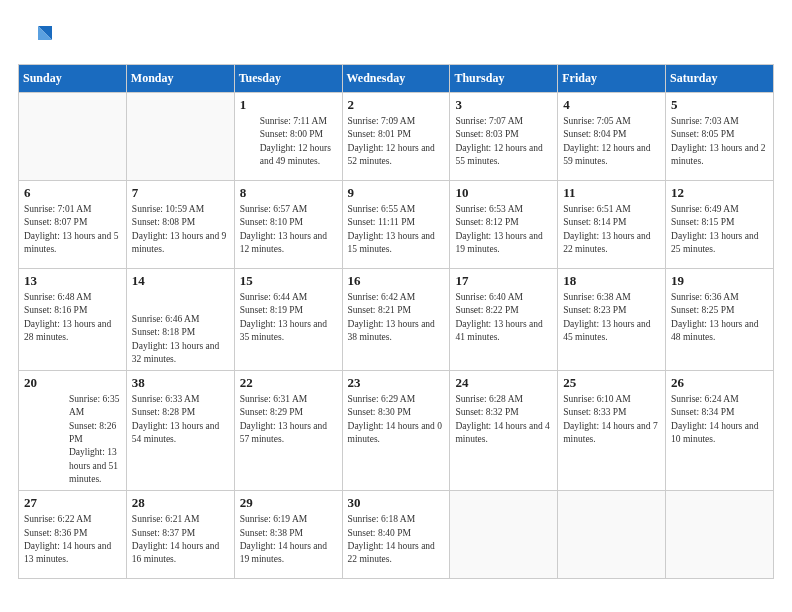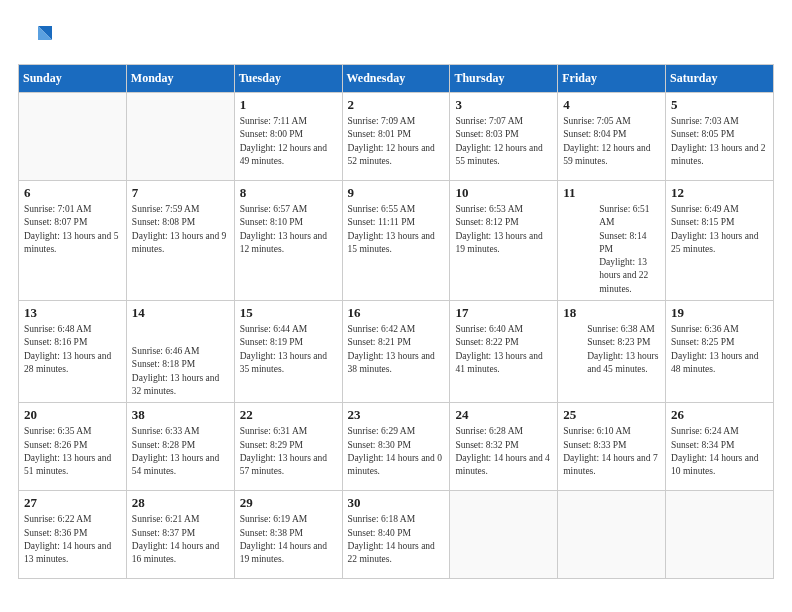--- a/index.html
+++ b/index.html
@@ -132,21 +132,21 @@
           <th>Friday</th>
           <th>Saturday</th>
         </tr>
     </thead>
     <tbody id="calendar-body">
     <tr>
           <td class="empty"></td>
           <td class="empty"></td>
           <td>
             <span class="day-number">1</span>
-            <div class="day-info" style="white-space: pre-line;">Sunrise: 7:11 AM
+            <div class="day-info" style="white-space: pre-line; margin-left: 20px;">Sunrise: 7:11 AM
 Sunset: 8:00 PM
 Daylight: 12 hours and 49 minutes.</div>
           </td>
           <td>
             <span class="day-number">2</span>
             <div class="day-info" style="white-space: pre-line;">Sunrise: 7:09 AM
 Sunset: 8:01 PM
 Daylight: 12 hours and 52 minutes.</div>
           </td>
           <td>
@@ -170,21 +170,21 @@
         </tr>
         <tr>
           <td>
             <span class="day-number">6</span>
             <div class="day-info" style="white-space: pre-line;">Sunrise: 7:01 AM
 Sunset: 8:07 PM
 Daylight: 13 hours and 5 minutes.</div>
           </td>
           <td>
             <span class="day-number">7</span>
-            <div class="day-info" style="white-space: pre-line;">Sunrise: 7:59 AM
+            <div class="day-info" style="white-space: pre-line;">Sunrise: 10:59 AM
 Sunset: 8:08 PM
 Daylight: 13 hours and 9 minutes.</div>
           </td>
           <td>
             <span class="day-number">8</span>
             <div class="day-info" style="white-space: pre-line;">Sunrise: 6:57 AM
 Sunset: 8:10 PM
 Daylight: 13 hours and 12 minutes.</div>
           </td>
           <td>
@@ -194,21 +194,21 @@
 Daylight: 13 hours and 15 minutes.</div>
           </td>
           <td>
             <span class="day-number">10</span>
             <div class="day-info" style="white-space: pre-line;">Sunrise: 6:53 AM
 Sunset: 8:12 PM
 Daylight: 13 hours and 19 minutes.</div>
           </td>
           <td>
             <span class="day-number">11</span>
-            <div class="day-info" style="white-space: pre-line; margin-left: 36px;">Sunrise: 6:51 AM
+            <div class="day-info" style="white-space: pre-line;">Sunrise: 6:51 AM
 Sunset: 8:14 PM
 Daylight: 13 hours and 22 minutes.</div>
           </td>
           <td>
             <span class="day-number">12</span>
             <div class="day-info" style="white-space: pre-line;">Sunrise: 6:49 AM
 Sunset: 8:15 PM
 Daylight: 13 hours and 25 minutes.</div>
           </td>
         </tr>
@@ -238,35 +238,35 @@
 Daylight: 13 hours and 38 minutes.</div>
           </td>
           <td>
             <span class="day-number">17</span>
             <div class="day-info" style="white-space: pre-line;">Sunrise: 6:40 AM
 Sunset: 8:22 PM
 Daylight: 13 hours and 41 minutes.</div>
           </td>
           <td>
             <span class="day-number">18</span>
-            <div class="day-info" style="white-space: pre-line; margin-left: 24px;">Sunrise: 6:38 AM
+            <div class="day-info" style="white-space: pre-line;">Sunrise: 6:38 AM
 Sunset: 8:23 PM
 Daylight: 13 hours and 45 minutes.</div>
           </td>
           <td>
             <span class="day-number">19</span>
             <div class="day-info" style="white-space: pre-line;">Sunrise: 6:36 AM
 Sunset: 8:25 PM
 Daylight: 13 hours and 48 minutes.</div>
           </td>
         </tr>
         <tr>
           <td>
             <span class="day-number">20</span>
-            <div class="day-info" style="white-space: pre-line;">Sunrise: 6:35 AM
+            <div class="day-info" style="white-space: pre-line; margin-left: 45px;">Sunrise: 6:35 AM
 Sunset: 8:26 PM
 Daylight: 13 hours and 51 minutes.</div>
           </td>
           <td>
             <span class="day-number">38</span>
             <div class="day-info" style="white-space: pre-line;">Sunrise: 6:33 AM
 Sunset: 8:28 PM
 Daylight: 13 hours and 54 minutes.</div>
           </td>
           <td>

